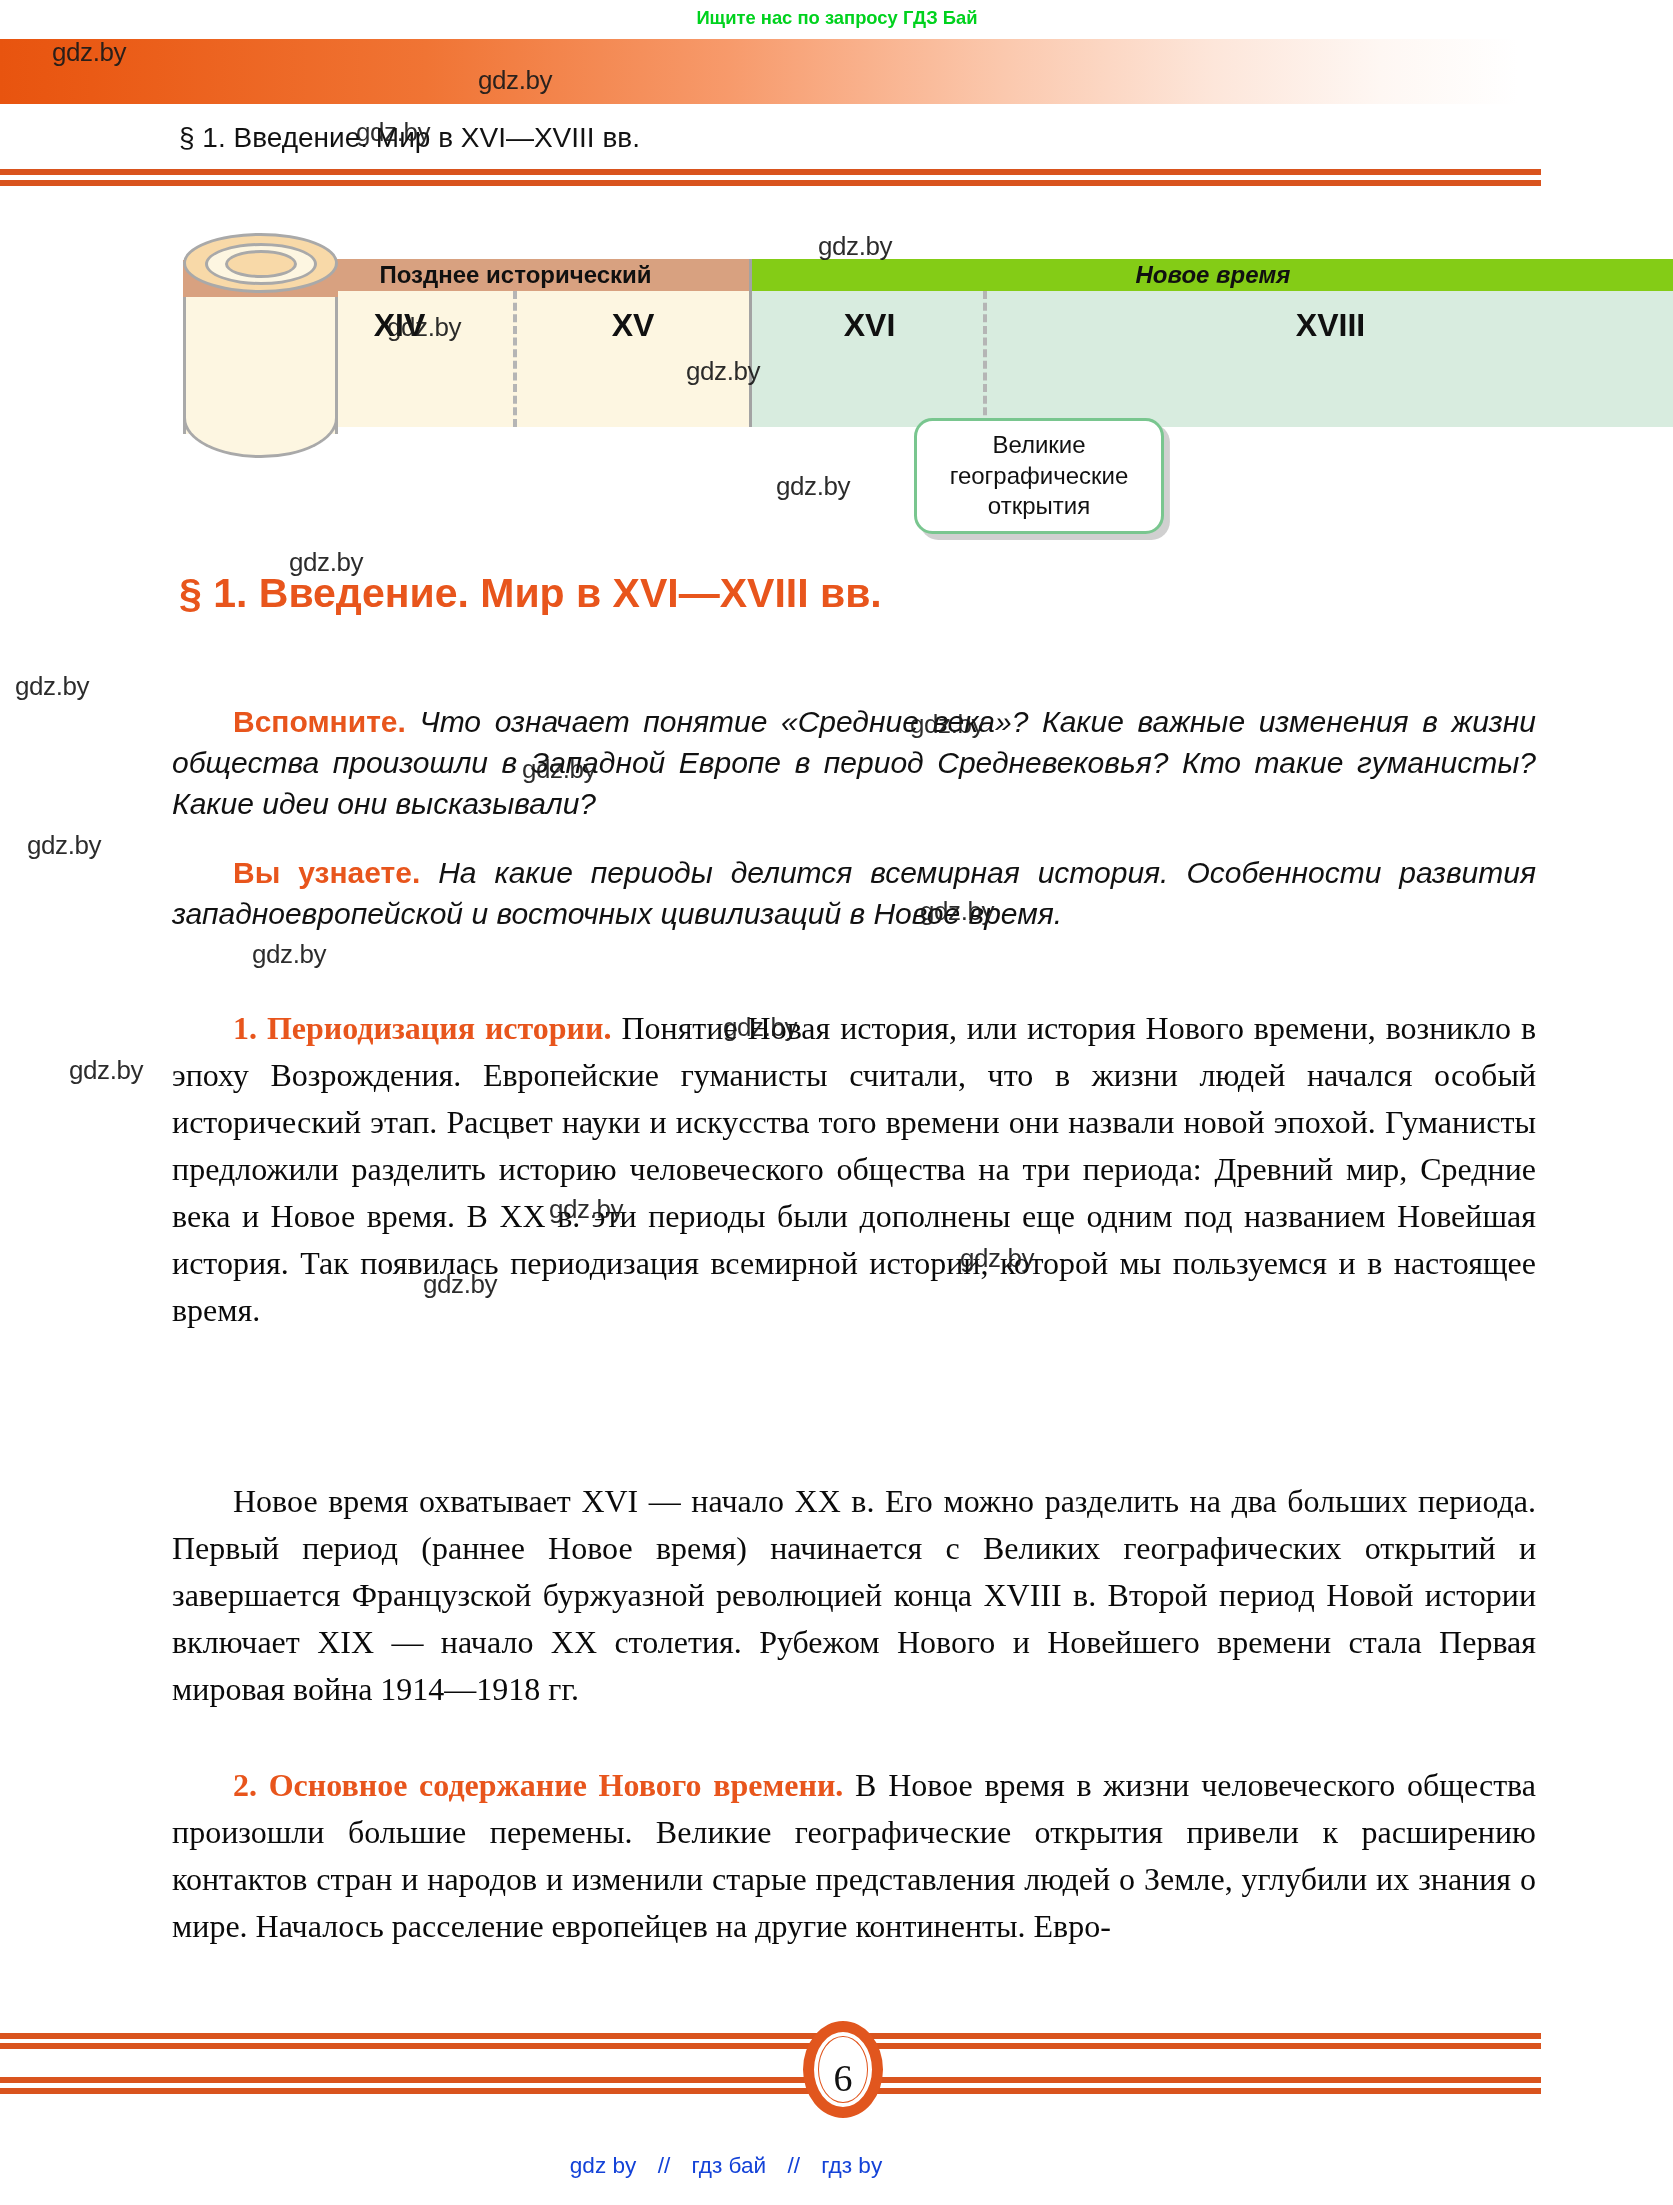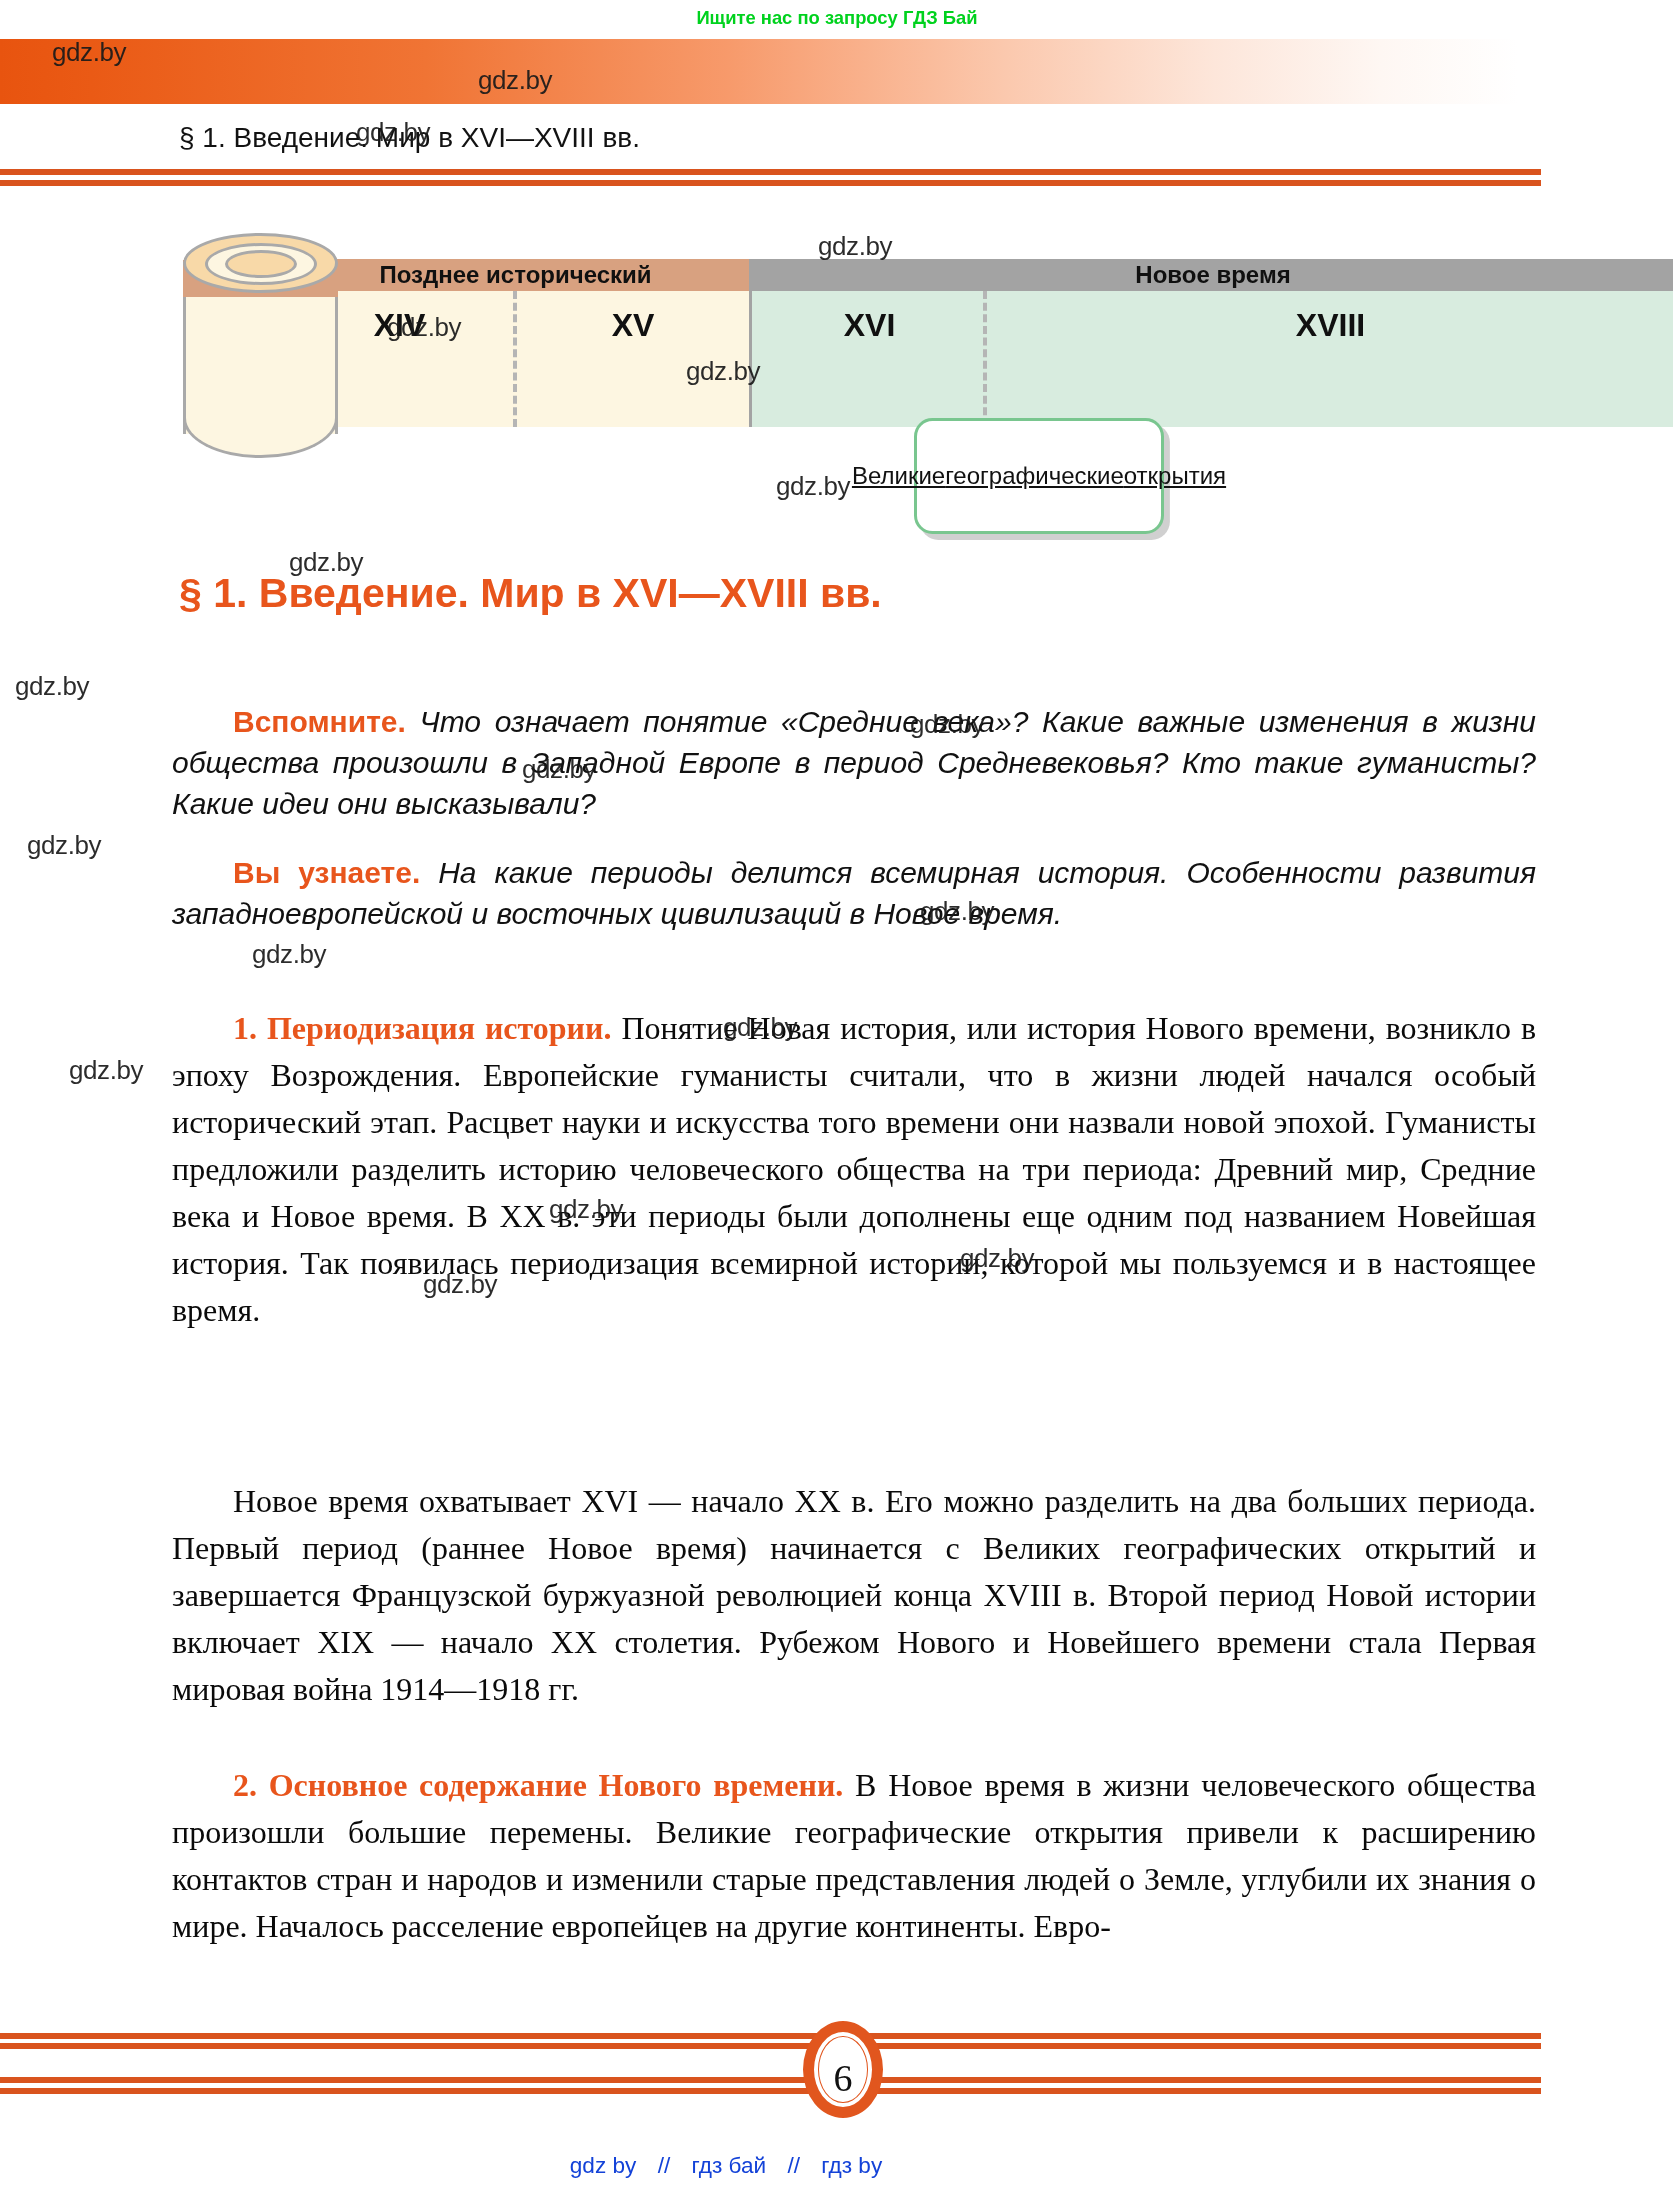--- a/index.html
+++ b/index.html
@@ -161,21 +161,21 @@
   .band-row { display: flex; height: 32px; }
   .band {
     display: flex; align-items: center; justify-content: center;
     font-family: "Liberation Sans", sans-serif;
     font-weight: bold;
     font-size: 24px;
     color: #101010;
     box-sizing: border-box;
   }
   .band.medieval { width: 470px; background: #d8a180; border-right: 3.4px solid #a3a3a3; }
-  .band.modern   { flex: 1;      background: #a3a3a3; }
+  .band.modern   { flex: 1;      background: #84cc16; font-style: italic; }
 
   .cent-row { display: flex; height: 136px; }
   .cent {
     position: relative;
     display: flex;
     justify-content: center;
     box-sizing: border-box;
     font-family: "Liberation Sans", sans-serif;
     font-weight: bold;
     font-size: 32px;
@@ -205,29 +205,29 @@
     position: absolute;
     left: 746px;
     top: 193px;
     width: 250px;
     height: 116px;
     background: #ffffff;
     border: 3.4px solid #79c68f;
     border-radius: 18.4px;
     box-sizing: border-box;
     display: flex;
+    flex-direction: column;
     align-items: center;
     justify-content: center;
     font-family: "Liberation Sans", sans-serif;
     font-size: 24px;
     color: #111;
     line-height: 1.28;
     z-index: 9;
     box-shadow: 5.9px 5.9px 0 rgba(150,150,150,.45);
-    text-decoration: underline;
   }
 
   
   h1.section-title {
     position: absolute;
     left: 179px;
     top: 570px;
     margin: 0;
     font-family: "Liberation Sans", sans-serif;
     font-weight: bold;

